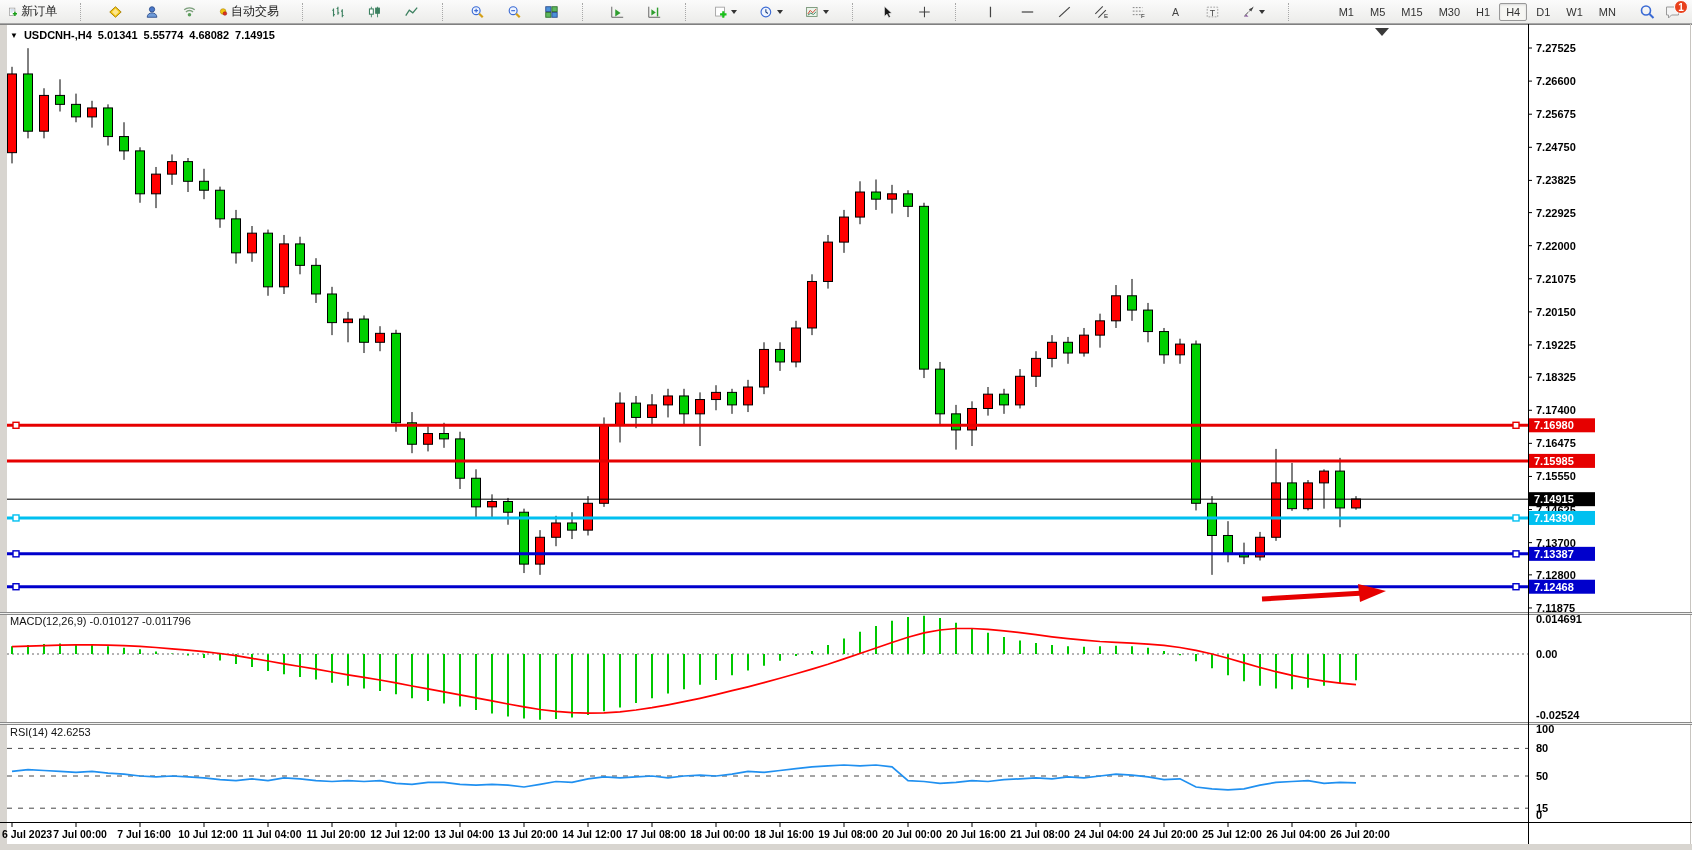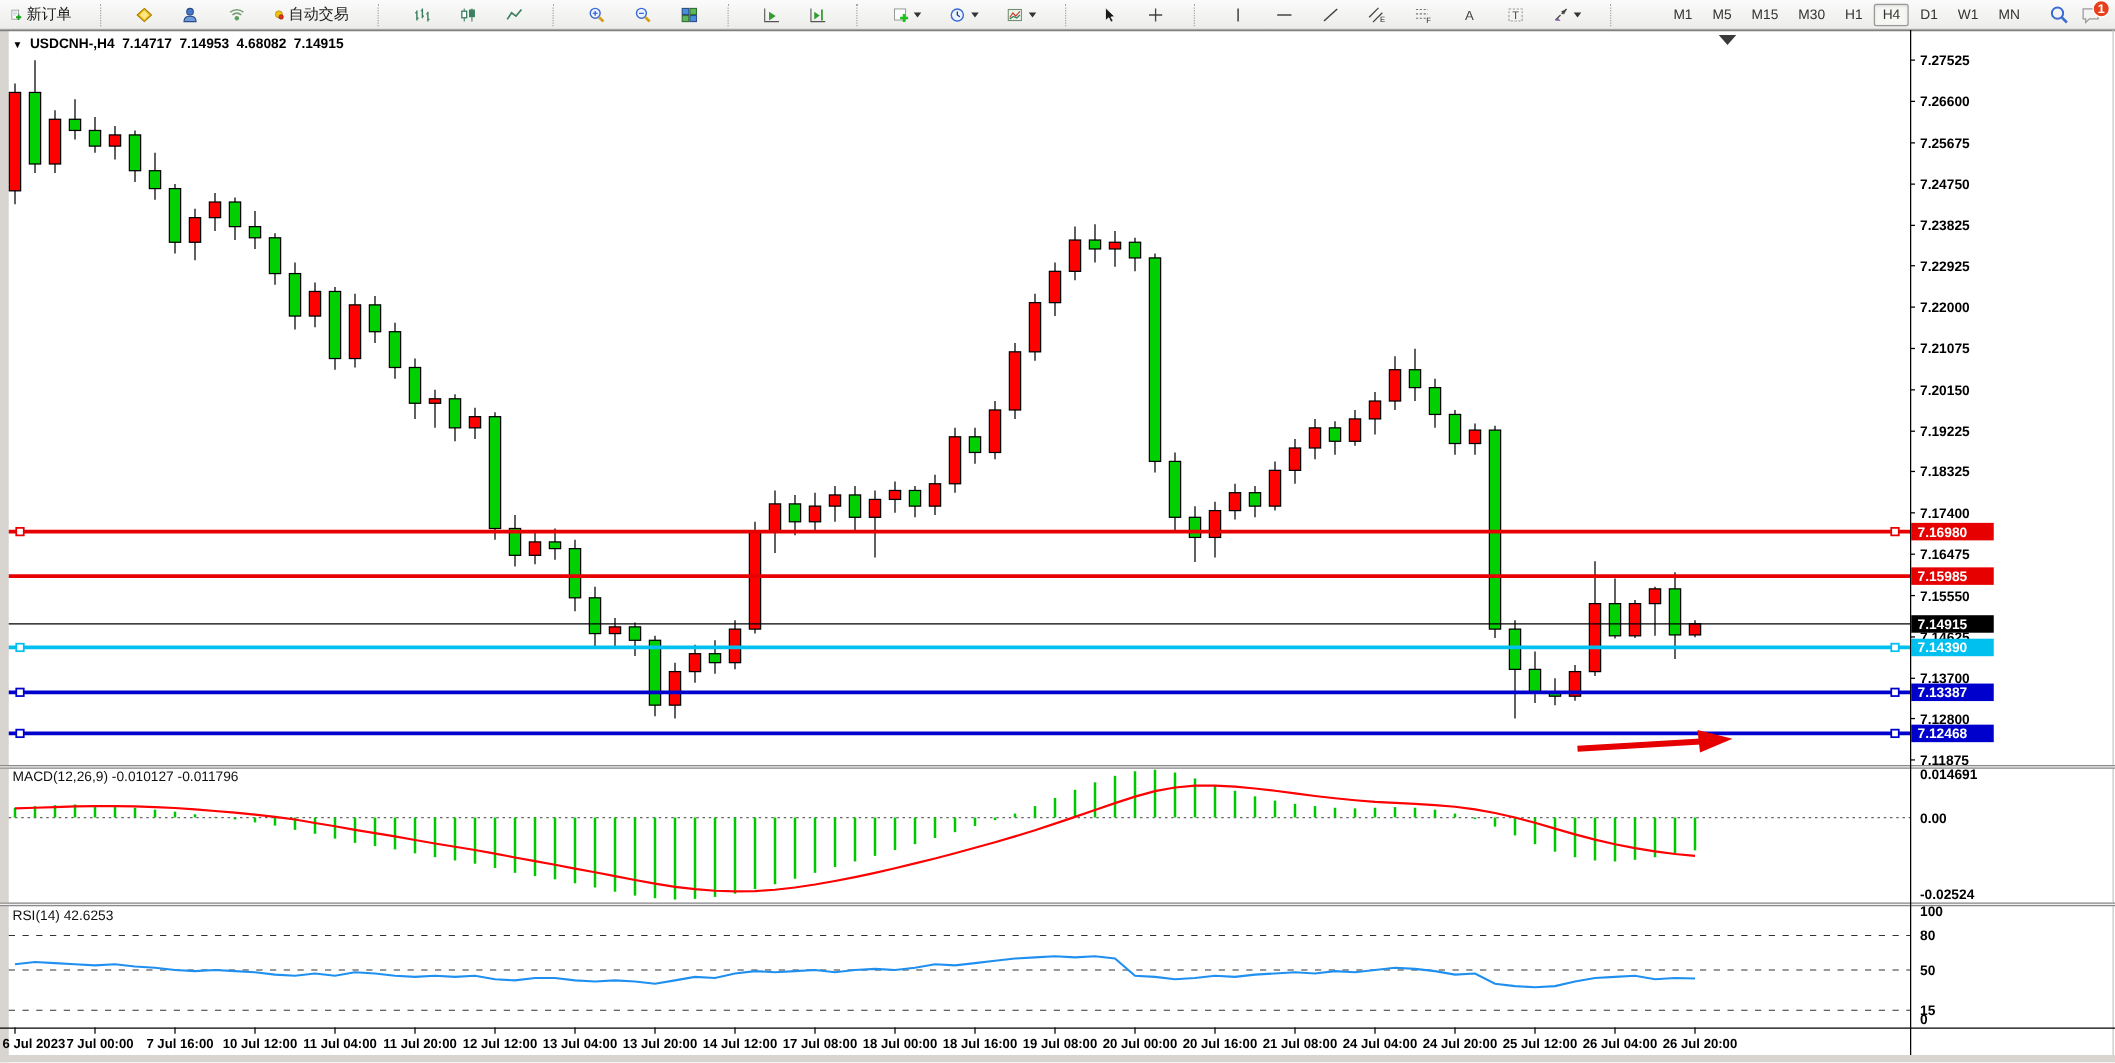--- a/index.html
+++ b/index.html
@@ -227,22 +227,22 @@
         <path d="M2.5 3h12v8h-7l-3 3v-3h-2z" fill="#f4f4f4" stroke="#9a9a9a"></path>
       </svg>
       <div class="badge">1</div>
     </div>
   </div>
 </div>
 
 <div id="chart-header">
   <span class="tri">▼</span>
   <span>USDCNH-,H4</span>
-  <span>7.14717</span>
-  <span>7.14953</span>
+  <span>5.01341</span>
+  <span>5.55774</span>
   <span>4.68082</span>
   <span>7.14915</span>
 </div>
 
 <svg id="chart-canvas" width="1692" height="826">
     <rect x="0" y="0" width="1692" height="826" fill="#ffffff"></rect>
     <rect x="0" y="0" width="7" height="826" fill="#d8d5d0"></rect>
     <line x1="0" y1="0.5" x2="1692" y2="0.5" stroke="#808080"></line>
     <line x1="1690.5" y1="0" x2="1690.5" y2="826" stroke="#c8c5c0"></line>
     <line x1="1528" y1="24.014311270125177" x2="1532" y2="24.014311270125177" stroke="#000"></line>

